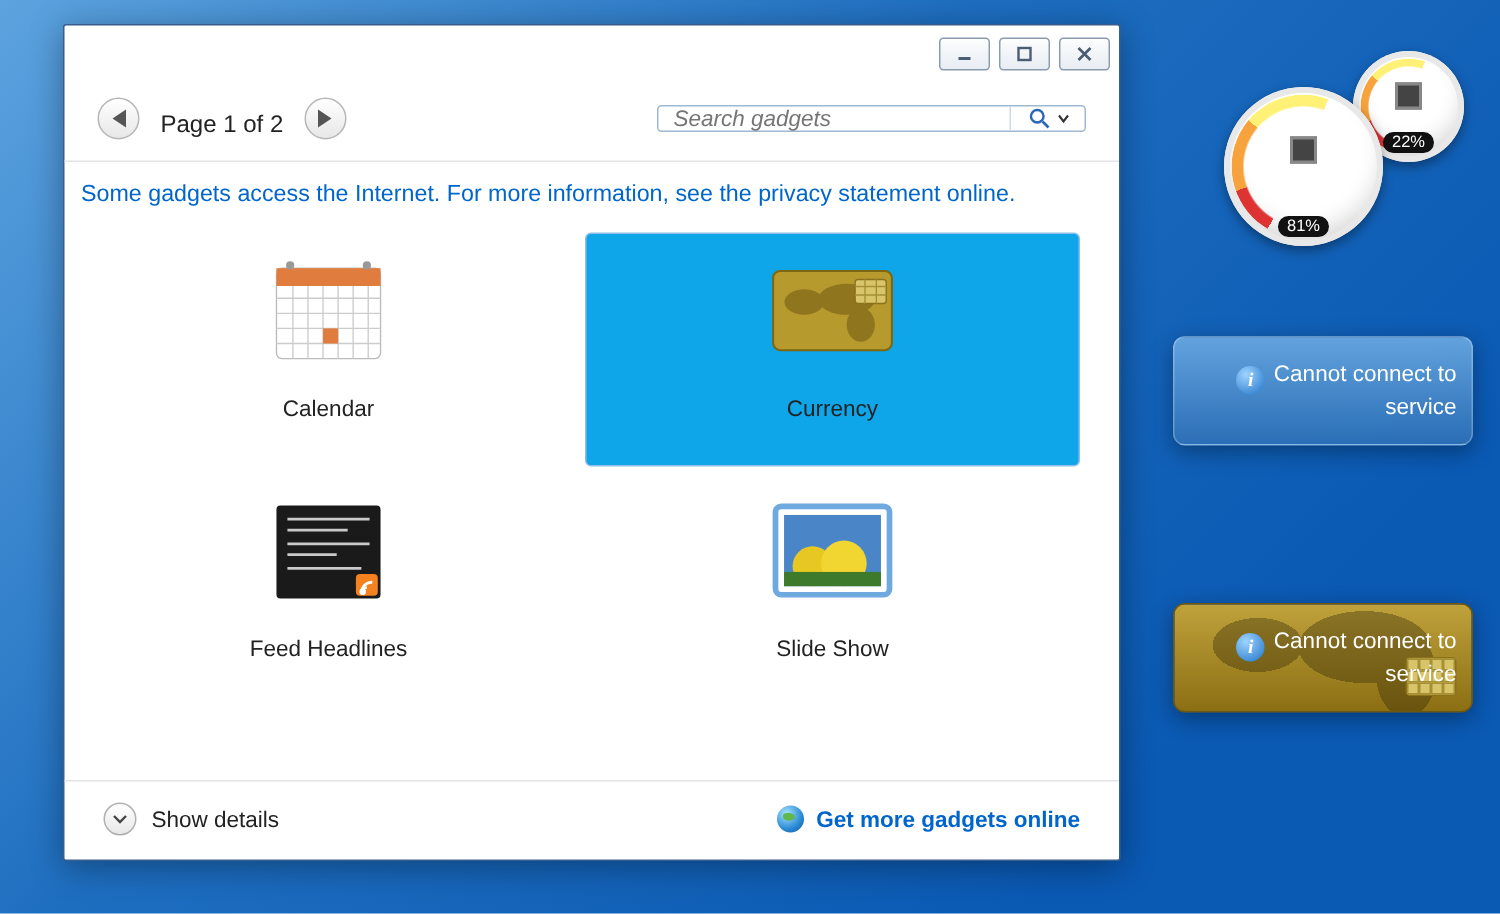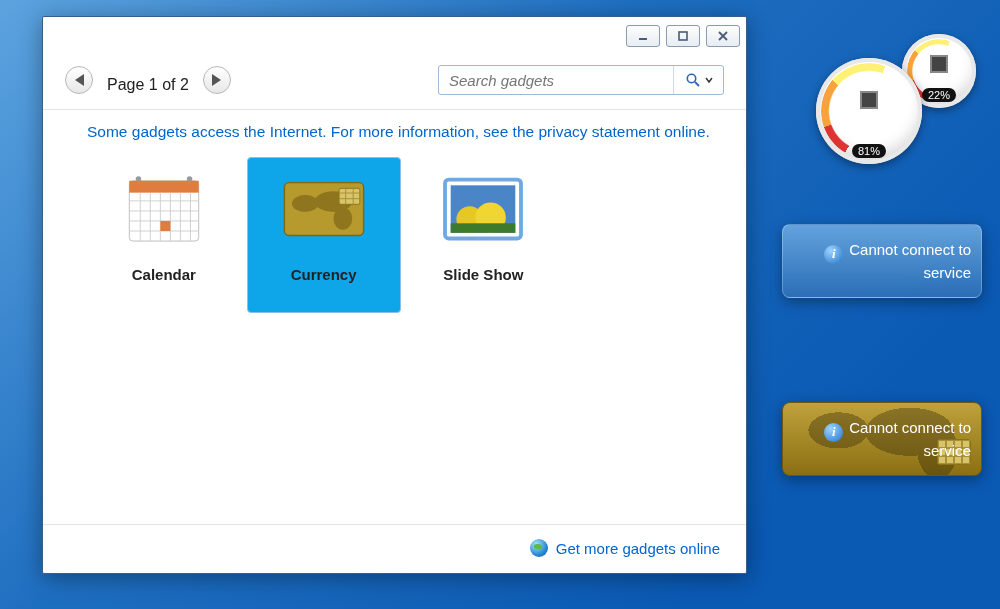--- a/index.html
+++ b/index.html
@@ -40,40 +40,39 @@
   .pager { display: flex; align-items: flex-end; gap: 14px; }
   .page-btn {
     width: 28px; height: 28px; border-radius: 50%;
     border: 1px solid #b7b7b7; background: linear-gradient(#fff,#e7e7e7);
     display: flex; align-items: center; justify-content: center; cursor: pointer;
   }
   .page-label { font-size: 16px; color: #222; }
   .toolbar-spacer { flex: 1; }
   .searchbox {
     display: flex; align-items: center;
-    width: 286px; height: 30px;
+    width: 286px; height: 18px;
     border: 1px solid #9fb8d4; border-radius: 3px; background: #fff;
   }
   .searchbox input {
     flex: 1; border: 0; outline: 0; padding: 0 10px; font-size: 15px;
     font-style: italic; color: #888; background: transparent;
   }
   .search-controls {
     width: 50px; border-left: 1px solid #cfd9e5;
     display: flex; align-items: center; justify-content: center; gap: 4px;
     height: 100%;
   }
 
-  .body-area { padding: 12px 26px 0 44px; flex: 1; display: flex; flex-direction: column; }
+  .body-area { padding: 12px 26px 0 11px; flex: 1; display: flex; flex-direction: column; }
   .info-text { color: #0066cc; font-size: 15.5px; line-height: 1.35; margin-bottom: 14px; }
 
   .gadget-grid {
-    display: grid; grid-template-columns: repeat(4, 1fr);
+    display: grid; grid-template-columns: repeat(2, 1fr);
     gap: 4px 6px;
-    font-weight: bold;
   }
   .gadget-cell {
     height: 156px; display: flex; flex-direction: column; align-items: center;
     border: 1px solid transparent; border-radius: 4px; padding-top: 6px; cursor: pointer;
   }
   .gadget-cell.selected {
     background: #0ea5e9; border-color: #8fbde8;
   }
   .gadget-icon {
     width: 92px; height: 92px; display: flex; align-items: center; justify-content: center;
@@ -85,21 +84,21 @@
     display: flex; align-items: center; padding: 14px 26px 16px 26px;
     border-top: 1px solid #e4e4e4;
   }
   .details-toggle { display: flex; align-items: center; gap: 10px; font-size: 15px; color: #222; cursor: pointer; }
   .chev-circle {
     width: 22px; height: 22px; border-radius: 50%;
     border: 1px solid #b0b0b0; background: linear-gradient(#fff,#e8e8e8);
     display: flex; align-items: center; justify-content: center;
   }
   .footer-spacer { flex: 1; }
-  .more-link { display: flex; align-items: center; gap: 8px; color: #0066cc; font-size: 15px; cursor: pointer; }
+  .more-link { display: flex; align-items: center; gap: 8px; color: #0066cc; font-size: 15px; cursor: pointer; font-weight: bold; }
   .globe { width: 18px; height: 18px; border-radius: 50%;
     background: radial-gradient(circle at 35% 30%, #a7e3ff, #2a8ad4 60%, #12529a); position: relative; }
   .globe::after { content:""; position:absolute; left:4px; top:5px; width:8px; height:5px; background:#5fb84a; border-radius:40% 60% 50% 50%; }
 
   
   .desk-gadget {
     position: absolute; right: 18px;
     width: 200px; border-radius: 8px;
     box-shadow: 0 4px 14px rgba(0,0,0,0.35);
     color: #fff; font-size: 15px; display: flex; flex-direction: column;
@@ -259,40 +258,69 @@
                 <line x1="62" y1="17" x2="84" y2="17"></line>
                 <line x1="62" y1="23" x2="84" y2="23"></line>
                 <line x1="69" y1="12" x2="69" y2="29"></line>
                 <line x1="77" y1="12" x2="77" y2="29"></line>
               </g>
           </svg>
         </div>
         <span class="gadget-label">Currency</span>
       </div>
 
+      <div class="gadget-cell">
+        <div class="gadget-icon">
+          <svg viewBox="0 0 92 92" width="84" height="84">
+            <rect x="8" y="12" width="76" height="68" rx="3" fill="#1a1a1a"></rect>
+            <g stroke="#c9c9c9" stroke-width="2">
+              <line x1="16" y1="22" x2="76" y2="22"></line>
+                <line x1="16" y1="30" x2="60" y2="30"></line>
+              <line x1="16" y1="40" x2="76" y2="40"></line>
+                <line x1="16" y1="48" x2="52" y2="48"></line>
+              <line x1="16" y1="58" x2="70" y2="58"></line>
+            </g>
+            <rect x="66" y="62" width="16" height="16" rx="3" fill="#f58220"></rect>
+            <g stroke="#fff" stroke-width="2" fill="none">
+                <path d="M70 76 A8 8 0 0 1 78 68"></path>
+                <path d="M70 76 A4 4 0 0 1 74 72"></path>
+                <circle cx="71" cy="75" r="1.4" fill="#fff"></circle>
+              </g>
+          </svg>
+        </div>
+        <span class="gadget-label">Feed Headlines</span>
+      </div>
 
 
       <div class="gadget-cell">
         <div class="gadget-icon">
           <svg viewBox="0 0 92 80" width="88" height="76">
             <rect x="6" y="8" width="80" height="62" rx="4" fill="#fff" stroke="#6ea9e0" stroke-width="4"></rect>
             <rect x="12" y="14" width="68" height="50" fill="#4a86c7"></rect>
             <ellipse cx="32" cy="50" rx="14" ry="14" fill="#e7c823"></ellipse>
             <ellipse cx="54" cy="48" rx="16" ry="16" fill="#f1d531"></ellipse>
             <rect x="12" y="54" width="68" height="10" fill="#3e7a2b"></rect>
           </svg>
         </div>
         <span class="gadget-label">Slide Show</span>
       </div>
 
 
     </div>
   </div>
 
   <div class="footer">
+    <div class="details-toggle">
+      <span class="chev-circle">
+        <svg width="10" height="10" viewBox="0 0 10 10">
+            <path d="M1 3 L5 7 L9 3" fill="none" stroke="#444" stroke-width="1.6"></path>
+          </svg>
+      </span>
+      <span>Show details</span>
+    </div>
     <div class="footer-spacer"></div>
     <div class="more-link">
       <span class="globe"></span>
       <span>Get more gadgets online</span>
     </div>
   </div>
 
 </div>
 
 <div class="cpu-meter">

